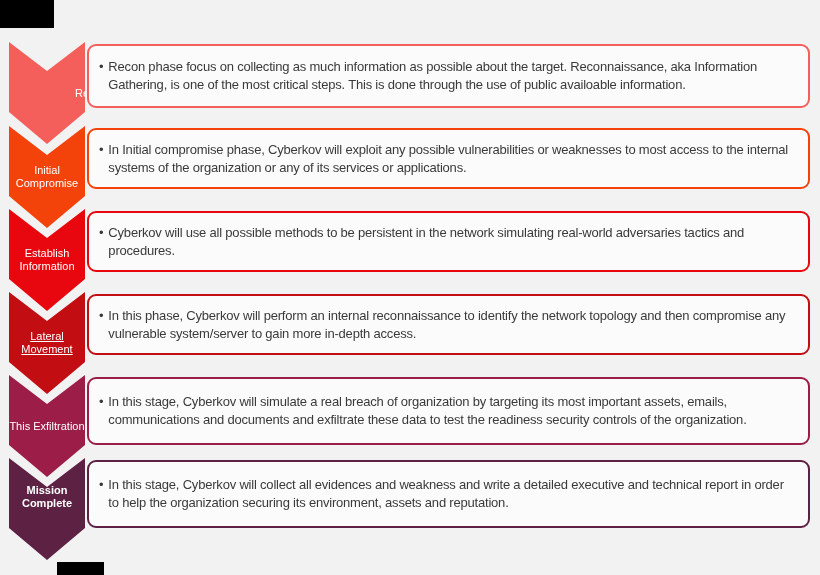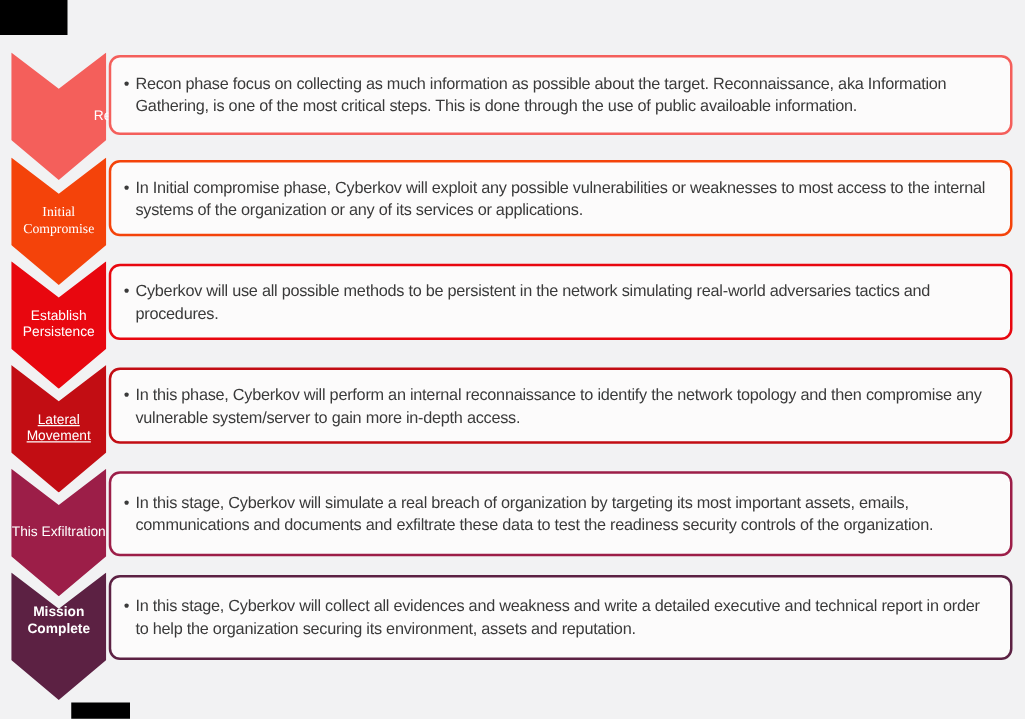--- a/index.html
+++ b/index.html
@@ -71,32 +71,32 @@
   <div class="desc-box" style="top: 44px; height: 64px; border-color: rgb(244, 95, 91);">
     <div class="desc-inner">
       <span class="bullet">•</span>
       <span class="desc-text">Recon phase focus on collecting as much information as possible about the target. Reconnaissance, aka Information Gathering, is one of the most critical steps. This is done through the use of public availoable information.</span>
     </div>
   </div>
 
   <svg class="chevron-svg" viewBox="0 0 76 102" preserveAspectRatio="none" width="76" height="102" style="top: 126px; height: 102px;">
     <polygon points="0,0 38,29 76,0 76,70 38,102 0,70" fill="#f4430a"></polygon>
   </svg>
-  <div class="chevron-label" style="top: 126px; height: 102px; font-family: Liberation Serif, serif;">Initial Compromise</div>
+  <div class="chevron-label" style="top: 126px; height: 102px;">Initial Compromise</div>
   <div class="desc-box" style="top: 128px; height: 61px; border-color: rgb(244, 67, 10);">
     <div class="desc-inner">
       <span class="bullet">•</span>
       <span class="desc-text">In Initial compromise phase, Cyberkov will exploit any possible vulnerabilities or weaknesses to most access to the internal systems of the organization or any of its services or applications.</span>
     </div>
   </div>
 
   <svg class="chevron-svg" viewBox="0 0 76 102" preserveAspectRatio="none" width="76" height="102" style="top: 209px; height: 102px;">
     <polygon points="0,0 38,29 76,0 76,70 38,102 0,70" fill="#e8070f"></polygon>
   </svg>
-  <div class="chevron-label" style="top: 209px; height: 102px;">Establish Persistence</div>
+  <div class="chevron-label" style="top: 209px; height: 102px;">Establish Information</div>
   <div class="desc-box" style="top: 211px; height: 61px; border-color: rgb(232, 7, 15);">
     <div class="desc-inner">
       <span class="bullet">•</span>
       <span class="desc-text">Cyberkov will use all possible methods to be persistent in the network simulating real-world adversaries tactics and procedures.</span>
     </div>
   </div>
 
   <svg class="chevron-svg" viewBox="0 0 76 102" preserveAspectRatio="none" width="76" height="102" style="top: 292px; height: 102px;">
     <polygon points="0,0 38,29 76,0 76,70 38,102 0,70" fill="#c20d13"></polygon>
   </svg>

